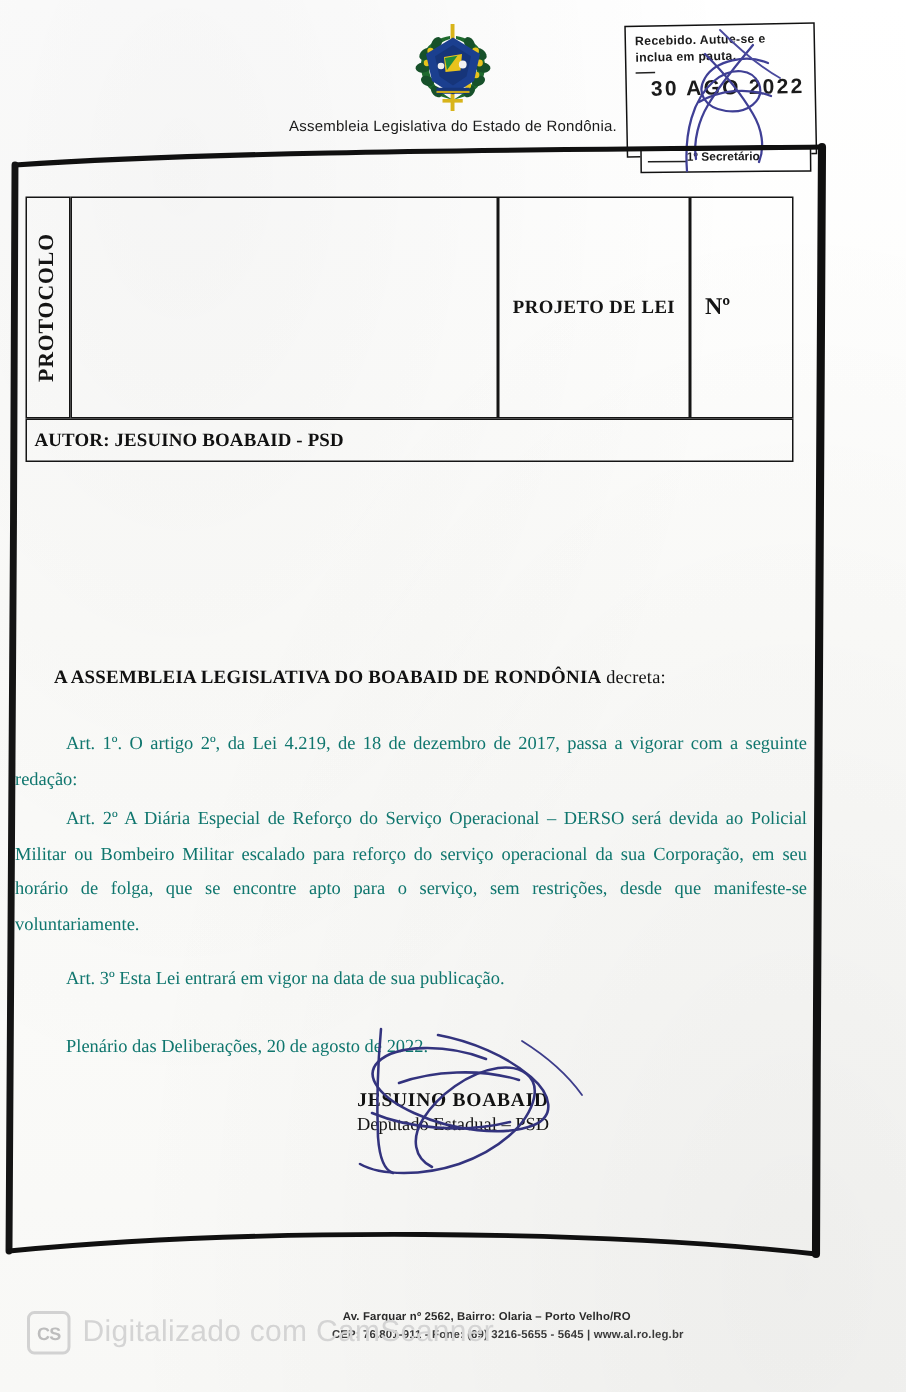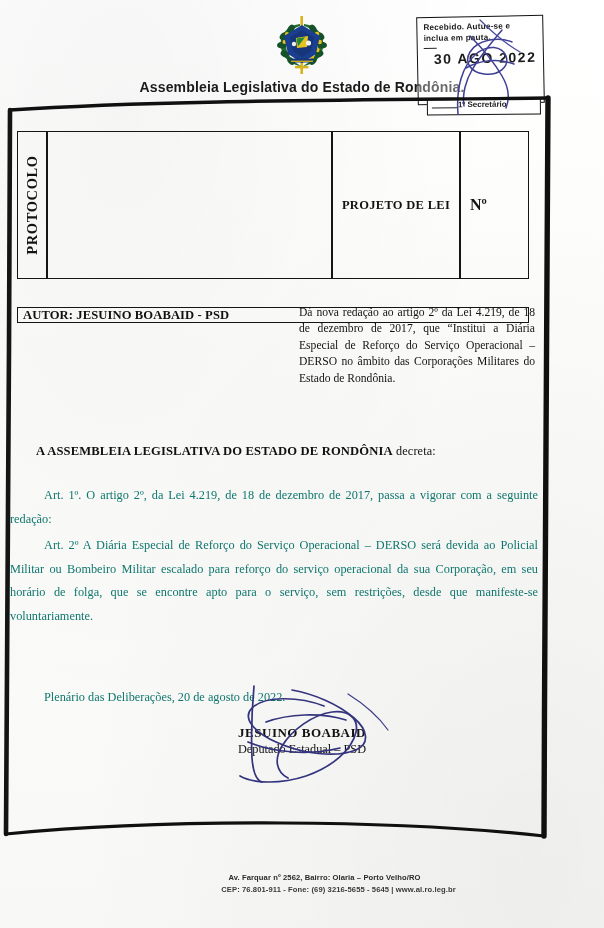--- a/index.html
+++ b/index.html
@@ -45,22 +45,22 @@
     position: relative;
   }
   .crest svg { display: block; }
 
   .org-name {
     position: absolute;
     left: 0; right: 0;
     top: 79px;
     text-align: center;
     font-family: "Liberation Sans", sans-serif;
-    font-weight: bold;
-    font-size: 14px;
+    font-weight: normal;
+    font-size: 10px;
     letter-spacing: 0.15px;
     color: #1a1a1a;
   }
 
   
   .stamp {
     position: absolute;
     left: 417px;
     top: 16px;
     width: 125px;
@@ -204,21 +204,21 @@
     position: absolute;
     left: 9px;
     top: 50%;
     transform: translateY(-50%);
     font-weight: bold;
     font-size: 16px;
     color: #141414;
   }
   .cell-autor {
     left: 0; top: 148px;
-    width: 512px; height: 16px; margin-top: 28px;
+    width: 512px; height: 29px;
   }
   .autor-label {
     position: absolute;
     left: 5px;
     top: 50%;
     transform: translateY(-50%);
     font-weight: bold;
     font-size: 12.6px;
     letter-spacing: 0.1px;
     color: #111;
@@ -444,34 +444,36 @@
       <span class="projeto-label">PROJETO DE LEI</span>
     </div>
     <div class="cell cell-numero">
       <span class="numero-label">Nº</span>
     </div>
     <div class="cell cell-autor">
       <span class="autor-label">AUTOR: JESUINO BOABAID - PSD</span>
     </div>
   </div>
 
-  <div class="ementa">Dá nova redação ao artigo 2º da Lei 4.219, de 18 de dezembro de 2017, que “Institui a Diária Especial de Reforço do Serviço Operacional – DERSO no âmbito das Corporações Militares do Estado de Rondônia.</div>
 
   <div class="decreta">
-    <span>A ASSEMBLEIA LEGISLATIVA DO ESTADO DE RONDÔNIA</span><span class="tail"> decreta:</span>
+    <span>A ASSEMBLEIA LEGISLATIVA DO BOABAID DE RONDÔNIA</span><span class="tail"> decreta:</span>
   </div>
 
   <div class="para p-art1">
     <span class="indent"></span><span>Art. 1º. O artigo 2º, da Lei 4.219, de 18 de dezembro de 2017, passa a vigorar com a seguinte redação:</span>
   </div>
 
   <div class="para p-art2">
     <span class="indent"></span><span>Art. 2º A Diária Especial de Reforço do Serviço Operacional – DERSO será devida ao Policial Militar ou Bombeiro Militar escalado para reforço do serviço operacional da sua Corporação, em seu horário de folga, que se encontre apto para o serviço, sem restrições, desde que manifeste-se voluntariamente.</span>
   </div>
 
+  <div class="para p-art3">
+    <span class="indent"></span><span>Art. 3º Esta Lei entrará em vigor na data de sua publicação.</span>
+  </div>
 
   <div class="para p-plenario">
     <span class="indent"></span><span>Plenário das Deliberações, 20 de agosto de 2022.</span>
   </div>
 
   <div class="sign">
     <div class="sign-name">JESUINO BOABAID</div>
     <div class="sign-role">Deputado Estadual – PSD</div>
   </div>
 
@@ -486,14 +488,18 @@
       </g>
       <path d="M152 10 C168 20 182 32 192 46" fill="none" stroke="#3c3c8a" stroke-width="1.2" stroke-linecap="round"></path>
     </svg>
   </span>
 
   <div class="footer">
     <div class="l1">Av. Farquar nº 2562, Bairro: Olaria – Porto Velho/RO</div>
     <div class="l2">CEP: 76.801-911 - Fone: (69) 3216-5655 - 5645 | www.al.ro.leg.br</div>
   </div>
 
+  <div class="watermark">
+    <span class="wm-badge">CS</span>
+    <span class="wm-text">Digitalizado com CamScanner</span>
+  </div>
 
 </div>
 
 </body></html>

